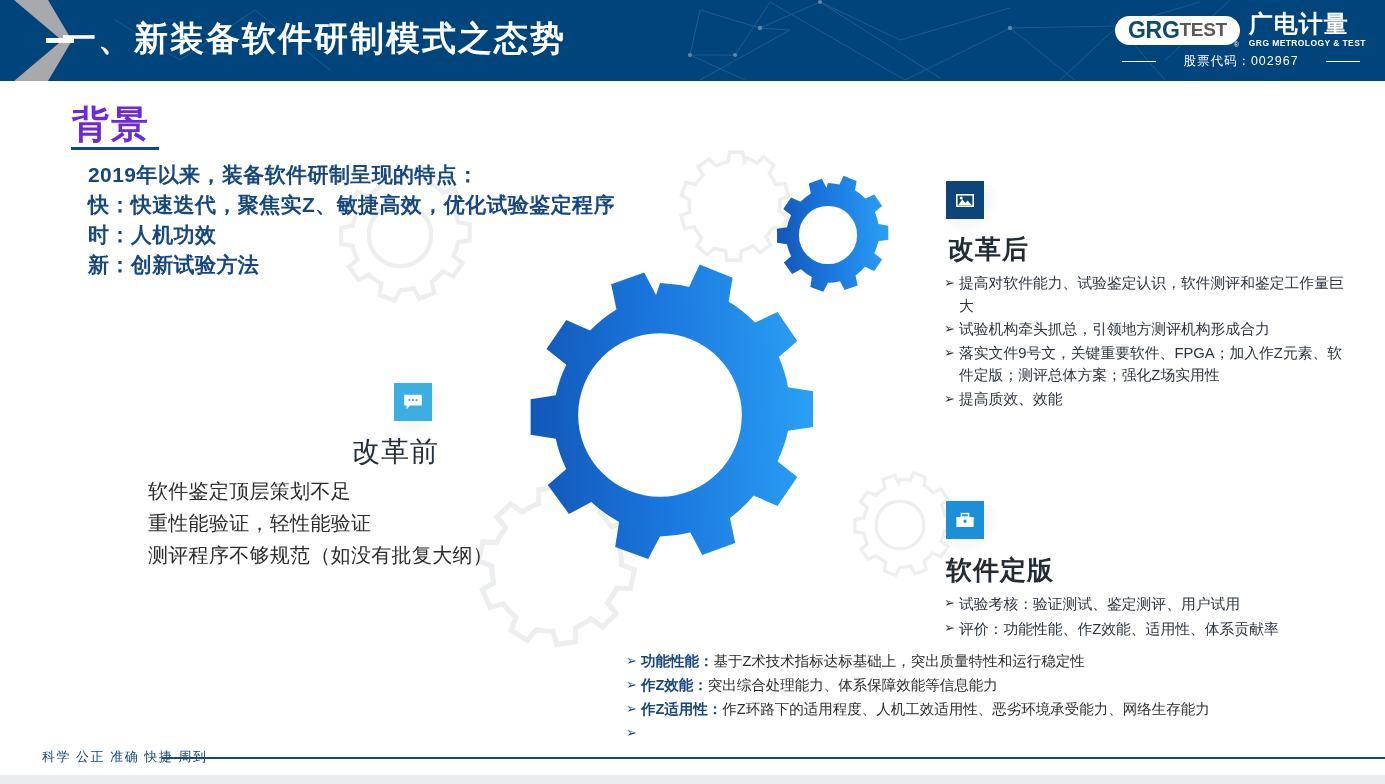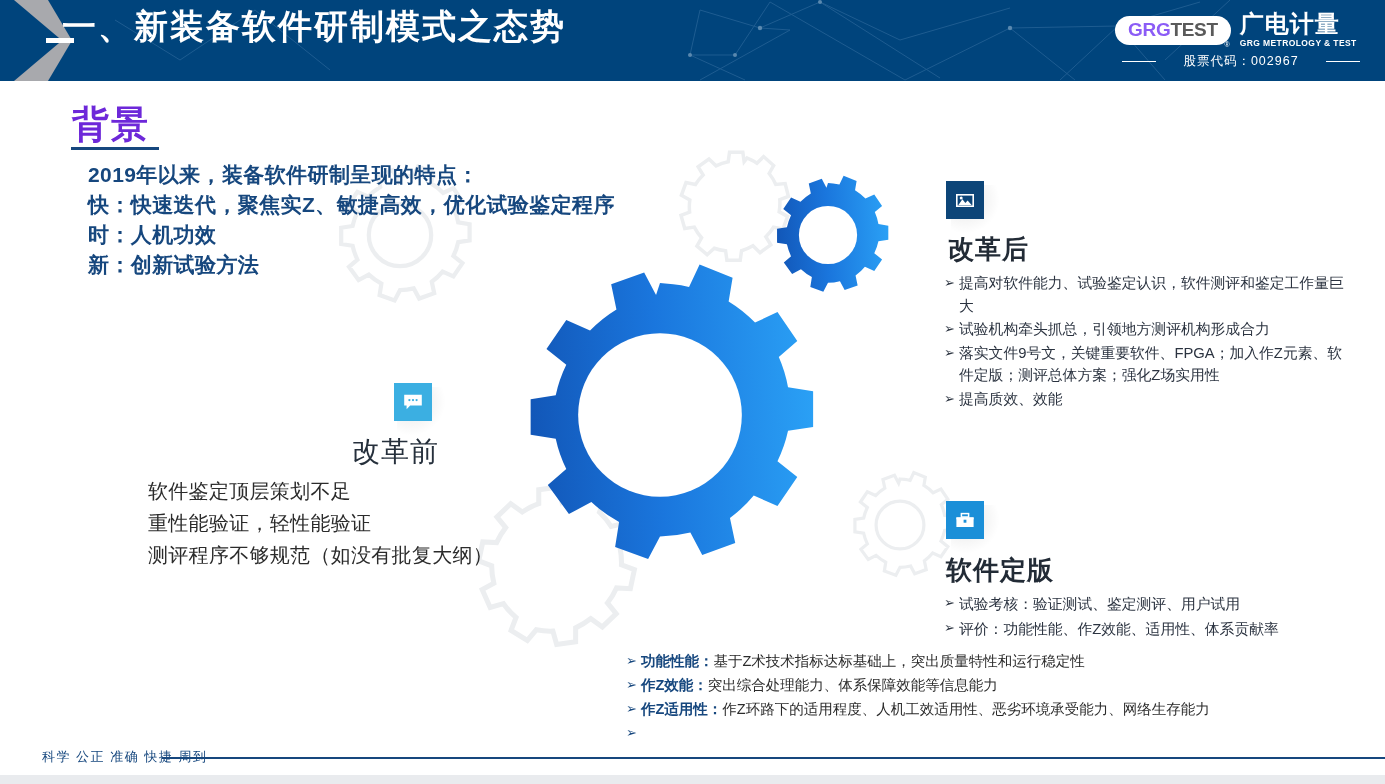--- a/index.html
+++ b/index.html
@@ -24,34 +24,34 @@
     -webkit-clip-path:polygon(0 0,48px 0,100% 50%,48px 100%,0 100%,0 100%);
   }
   .header-arrow-inner{
     position:absolute;left:0;top:0;width:72px;height:81px;
     background:#00447c;
     clip-path:polygon(0 0,14px 0,62px 50%,14px 100%,0 100%);
     -webkit-clip-path:polygon(0 0,14px 0,62px 50%,14px 100%,0 100%);
   }
   .header-dash{position:absolute;left:46px;top:38px;width:28px;height:5px;background:#ffffff;}
   .header-title{
-    position:absolute;left:62px;top:4px;
+    position:absolute;left:62px;top:16px;
     color:#ffffff;font-size:34px;font-weight:bold;letter-spacing:2px;
     white-space:nowrap;
   }
 
   
   .logo-wrap{position:absolute;right:18px;top:12px;width:252px;height:60px;}
   .logo-row{position:relative;height:36px;display:flex;align-items:center;}
   .logo-pill{
     display:inline-flex;align-items:center;justify-content:center;
     background:#ffffff;border-radius:17px;
     height:29px;padding:0 13px;margin-right:9px;position:relative;
   }
-  .logo-pill .grg{color:#8b5cf6;font-size:19px;font-weight:bold;letter-spacing:-.3px;}
+  .logo-pill .grg{color:#0c4a6e;font-size:23px;font-weight:bold;letter-spacing:-.3px;}
   .logo-pill .test{color:#5a5a5a;font-size:19px;font-weight:bold;letter-spacing:-.3px;}
   .logo-reg{position:absolute;right:1px;bottom:-3px;font-size:7px;color:#ffffff;}
   .logo-cn{color:#ffffff;font-size:24px;font-weight:bold;letter-spacing:1px;line-height:1;}
   .logo-en{color:#ffffff;font-size:8.5px;font-weight:bold;letter-spacing:.4px;margin-top:2px;}
   .logo-sub{
     display:flex;align-items:center;justify-content:space-between;
     margin-top:5px;color:#ffffff;font-size:12.5px;letter-spacing:1px;white-space:nowrap;
   }
   .logo-sub .ln{display:inline-block;width:34px;height:1px;background:#ffffff;margin:0 7px;}
 

